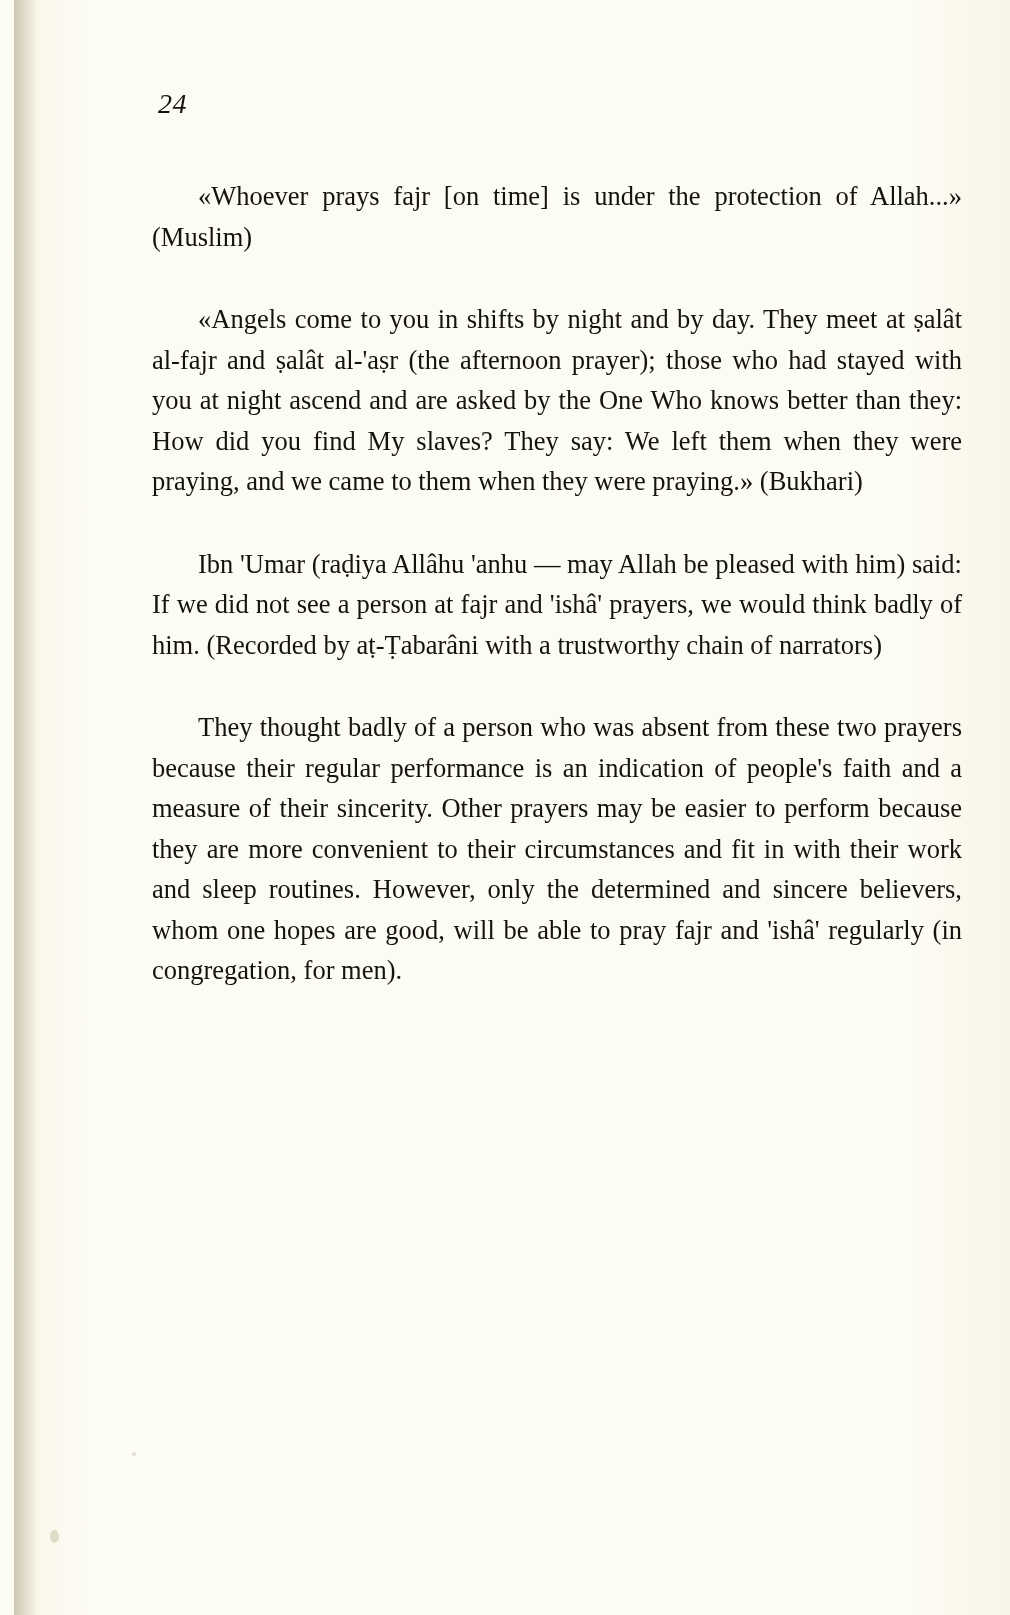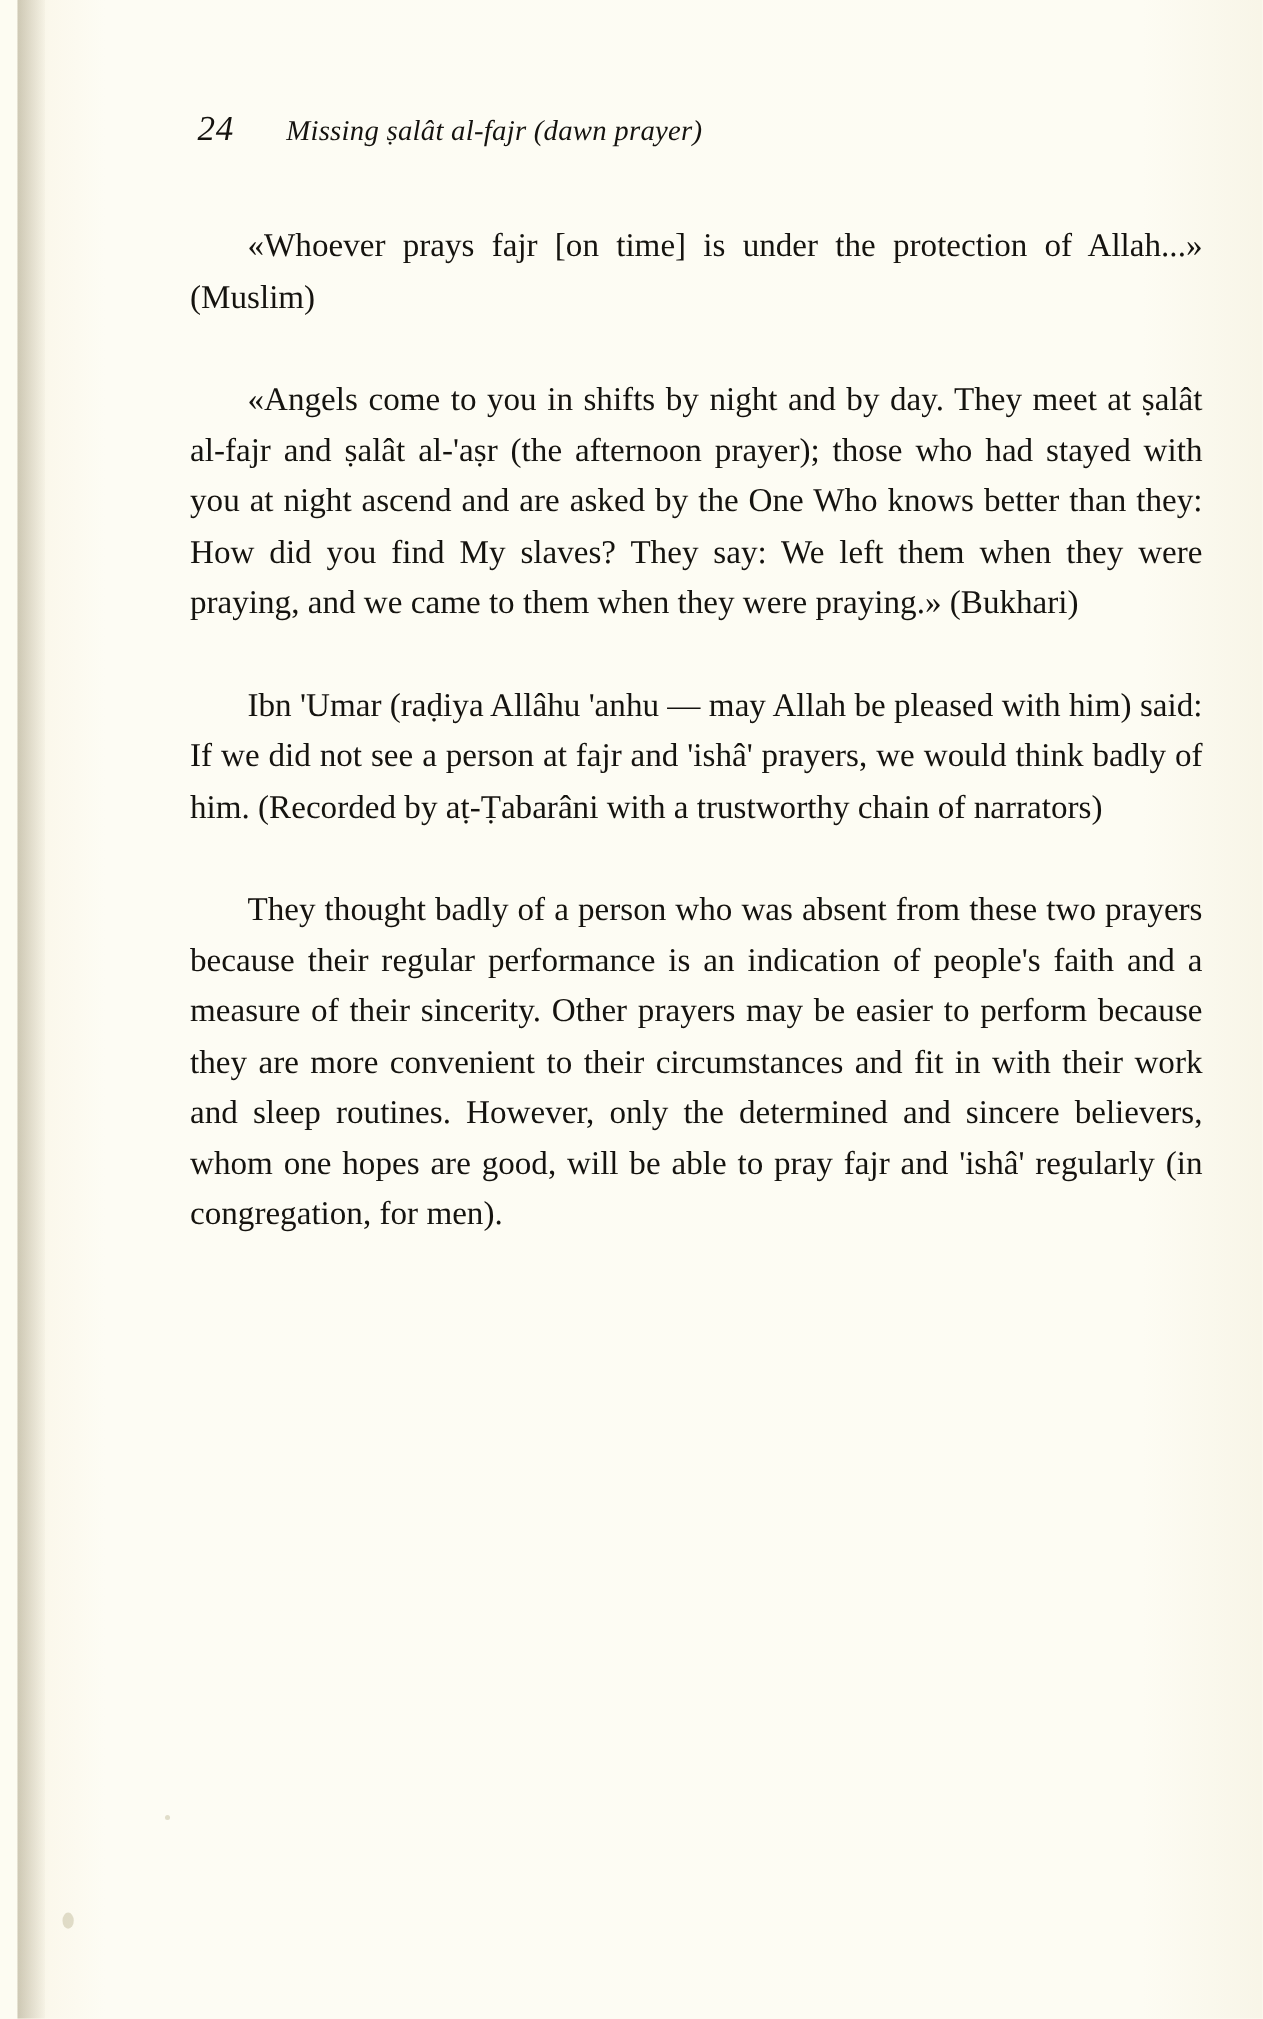--- a/index.html
+++ b/index.html
@@ -79,21 +79,20 @@
 
 <div class="page">
   <div class="edge-shadow"></div>
   <div class="speck" style="left:36px;top:1530px;width:9px;height:13px;"></div>
   <div class="speck" style="left:118px;top:1452px;width:4px;height:4px;"></div>
 
   <div class="content">
 
     <div class="header">
       <span class="page-number">24</span>
-      <span class="running-head">Missing ṣalât al-fajr (dawn prayer)</span>
     </div>
 
     <p class="indent">«Whoever prays fajr [on time] is under the protection of Allah...» (Muslim)</p>
     <p class="indent">«Angels come to you in shifts by night and by day. They meet at ṣalât al-fajr and ṣalât al-'aṣr (the afternoon prayer); those who had stayed with you at night ascend and are asked by the One Who knows better than they: How did you find My slaves? They say: We left them when they were praying, and we came to them when they were praying.» (Bukhari)</p>
     <p class="indent">Ibn 'Umar (raḍiya Allâhu 'anhu — may Allah be pleased with him) said: If we did not see a person at fajr and 'ishâ' prayers, we would think badly of him. (Recorded by aṭ-Ṭabarâni with a trustworthy chain of narrators)</p>
     <p class="indent">They thought badly of a person who was absent from these two prayers because their regular performance is an indication of people's faith and a measure of their sincerity. Other prayers may be easier to perform because they are more convenient to their circumstances and fit in with their work and sleep routines. However, only the determined and sincere believers, whom one hopes are good, will be able to pray fajr and 'ishâ' regularly (in congregation, for men).</p>
 
   </div>
 </div>
 

